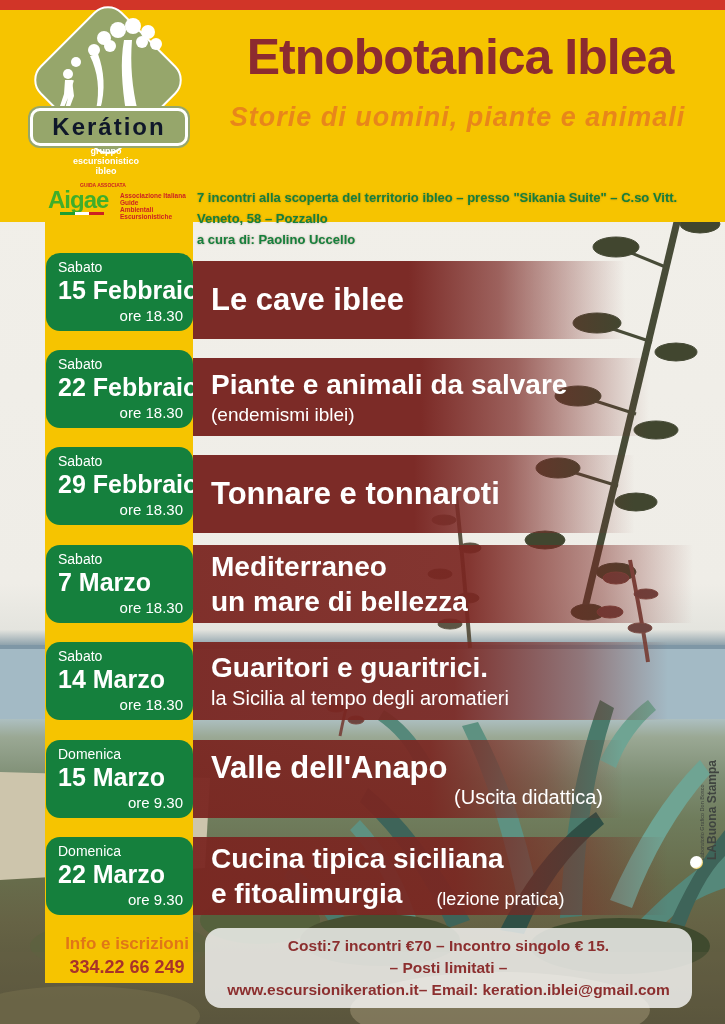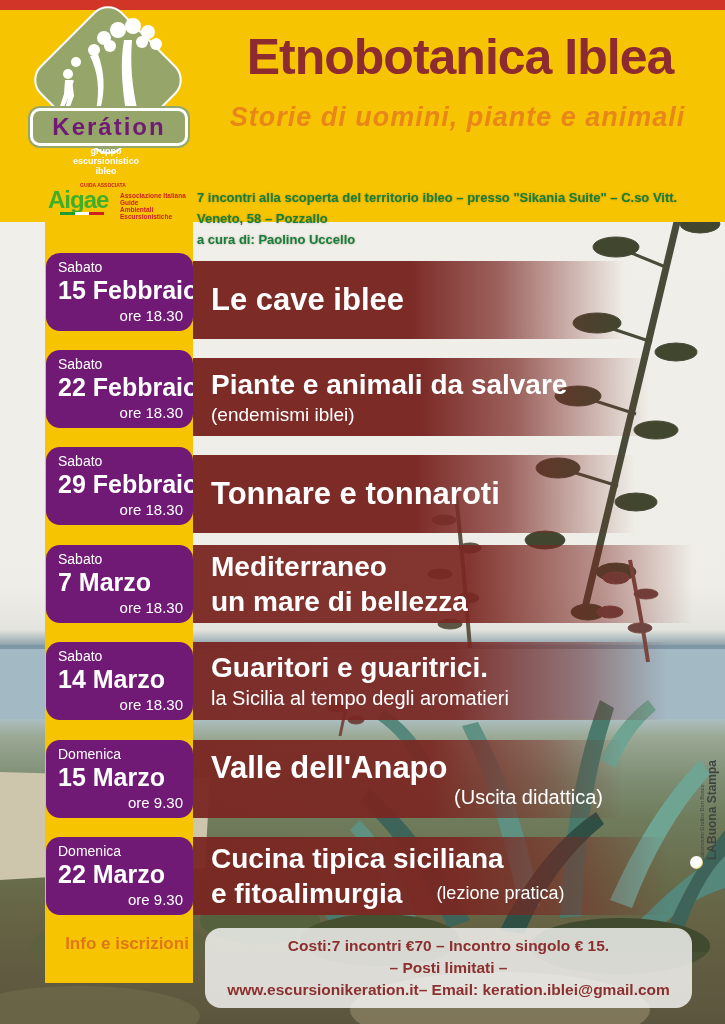--- a/index.html
+++ b/index.html
@@ -24,53 +24,53 @@
     font-size:27px;font-style:italic;letter-spacing:1px;color:#E8861A;font-weight:bold;}
 
   
   .klogo{position:absolute;left:8px;top:16px;width:196px;height:170px;}
   .kdiamond{position:absolute;left:42px;top:6px;width:112px;height:112px;background:#96A66B;
     border:2px solid #fff;border-radius:20px;transform:rotate(45deg);}
   .ktree{position:absolute;left:30px;top:0px;width:140px;height:120px;}
   .kbanner{position:absolute;left:22px;top:92px;width:152px;height:32px;background:#96A66B;
     border:3px solid #fff;border-radius:10px;box-shadow:0 0 0 2px #96A66B;
     display:flex;align-items:center;justify-content:center;
-    color:#701a75;font-size:24px;font-weight:bold;letter-spacing:2px;}
+    color:#0f172a;font-size:24px;font-weight:bold;letter-spacing:2px;}
   .ksub{position:absolute;left:0;top:130px;width:196px;text-align:center;color:#fff;
     font-size:9px;line-height:10px;font-weight:bold;}
 
   
   .aigae{position:absolute;left:46px;top:182px;width:150px;height:44px;}
   .aigae .badge{position:absolute;left:34px;top:0;font-size:5px;color:#CC2222;font-weight:bold;}
   .aigae .brand{position:absolute;left:2px;top:4px;font-size:24px;font-weight:bold;color:#3FAE2A;letter-spacing:-1px;}
   .aigae .assoc{position:absolute;left:74px;top:10px;font-size:6.5px;line-height:7px;color:#CC2222;font-weight:bold;}
   .aigae .flag{position:absolute;left:14px;top:30px;width:44px;height:3px;
     background:linear-gradient(90deg,#1E9E32 33%,#fff 33%,#fff 66%,#CC2222 66%);}
   .intro{position:absolute;left:197px;top:187px;width:525px;color:#15803d;
     font-size:13px;line-height:21px;font-weight:bold;text-shadow:0 0 2px rgba(90,60,20,.45);}
 
   
   .sidebar{position:absolute;left:45px;top:222px;width:148px;height:761px;background:#F6C400;}
 
   
-  .datebox{position:absolute;left:46px;width:147px;height:78px;background:#701a75;
+  .datebox{position:absolute;left:46px;width:147px;height:78px;background:#15803d;
     border-radius:14px;color:#fff;}
   .datebox .day{position:absolute;left:12px;top:6px;font-size:14px;}
   .datebox .date{position:absolute;left:12px;top:23px;font-size:25px;font-weight:bold;white-space:nowrap;}
   .datebox .time{position:absolute;right:10px;bottom:7px;font-size:15px;}
   .bar{position:absolute;left:193px;height:78px;color:#fff;}
   .bar.fade{background:linear-gradient(90deg,#7C2B27 0%,#7C2B27 48%,rgba(124,43,39,.72) 68%,rgba(124,43,39,0) 96%);margin-top:8px;}
   .bar.overlay{background:linear-gradient(90deg,rgba(122,38,33,.95) 0%,rgba(122,38,33,.92) 55%,rgba(122,38,33,.45) 82%,rgba(122,38,33,0) 100%);}
   .ev-title{font-weight:bold;font-size:28px;white-space:nowrap;}
   .ev-title.lg{font-size:31px;}
   .ev-note{font-size:19px;}
   .bar.center{display:flex;align-items:center;padding-left:18px;box-sizing:border-box;}
   .bar.stack{display:flex;flex-direction:column;justify-content:center;padding-left:18px;box-sizing:border-box;gap:3px;}
   .bar .note-right{position:absolute;right:20px;bottom:9px;font-size:20px;}
-  .line2wrap{display:flex;align-items:center;width:100%;}
+  .line2wrap{display:flex;align-items:flex-end;width:100%;}
   .line2wrap .ev-note{margin-left:34px;font-size:18px;}
 
   
   .side-info{position:absolute;left:45px;top:934px;width:164px;text-align:center;}
   .side-info .lbl{font-size:17px;font-weight:bold;color:#E07617;}
   .side-info .phone{font-size:18px;font-weight:bold;color:#A8322A;margin-top:3px;}
   .footbox{position:absolute;left:205px;top:928px;width:487px;height:80px;
     background:rgba(255,255,255,.78);border-radius:16px;color:#8C2F2F;
     display:flex;flex-direction:column;justify-content:center;text-align:center;
     font-weight:bold;font-size:15.5px;line-height:22px;}
@@ -282,20 +282,21 @@
   <div class="bar overlay stack" style="top:837px;width:475px">
     <div class="ev-title">Cucina tipica siciliana</div>
     <div class="line2wrap">
       <div class="ev-title">e fitoalimurgia</div>
       <div class="ev-note">(lezione pratica)</div>
     </div>
   </div>
 
   <div class="side-info">
     <div class="lbl">Info e iscrizioni</div>
+    <div class="phone">334.22 66 249</div>
   </div>
   <div class="footbox">
     <div>Costi:7 incontri €70 – Incontro singolo € 15.</div>
     <div>– Posti limitati –</div>
     <div>www.escursionikeration.it– Email: keration.iblei@gmail.com</div>
   </div>
 
   <div class="credit">
     <span class="small">Laboratorio Grafico Don Bosco</span>
     <span class="big">LABuona Stampa</span>

